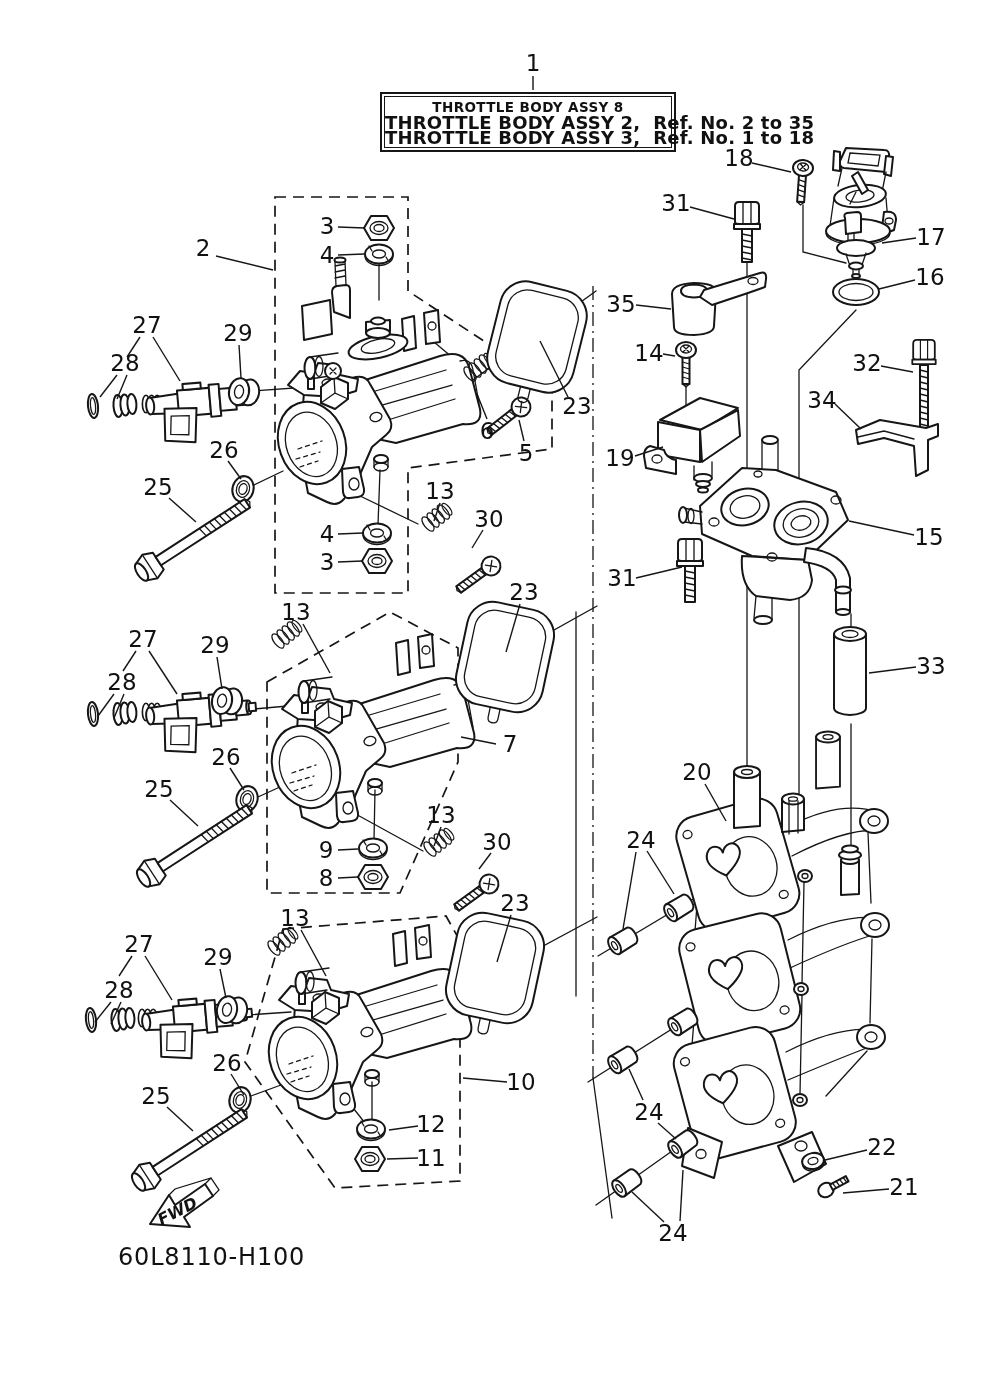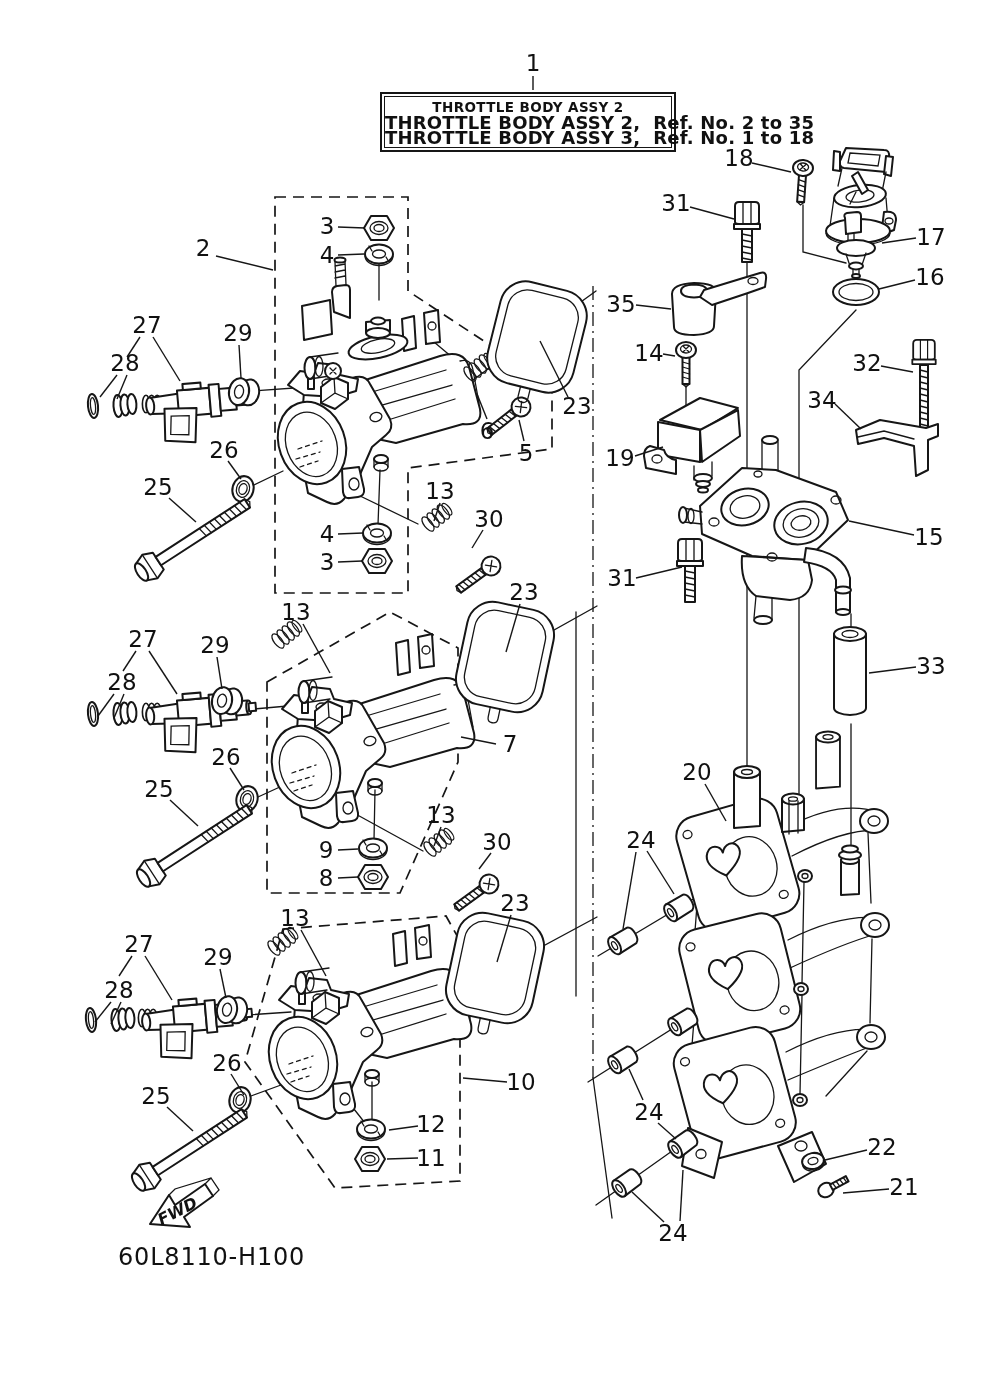--- a/index.html
+++ b/index.html
@@ -531,21 +531,21 @@
         <text x="431" y="1166" class="callout">11</text>
         <text x="649" y="1120" class="callout">24</text>
         <text x="882" y="1155" class="callout">22</text>
         <text x="904" y="1195" class="callout">21</text>
         <text x="673" y="1241" class="callout">24</text>
       </g>
 </svg>
 
 <div class="titlebox">
   <div class="titlebox-inner">
-    <div class="tb-l1">THROTTLE BODY ASSY 2</div>
+    <div class="tb-l1">THROTTLE BODY ASSY 8</div>
     <div class="tb-l2">THROTTLE BODY ASSY 2,  Ref. No. 2 to 35</div>
     <div class="tb-l2">THROTTLE BODY ASSY 3,  Ref. No. 1 to 18</div>
   </div>
 </div>
 
 <div class="dwgcode">60L8110-H100</div>
 
 </div>
 
 </body></html>

